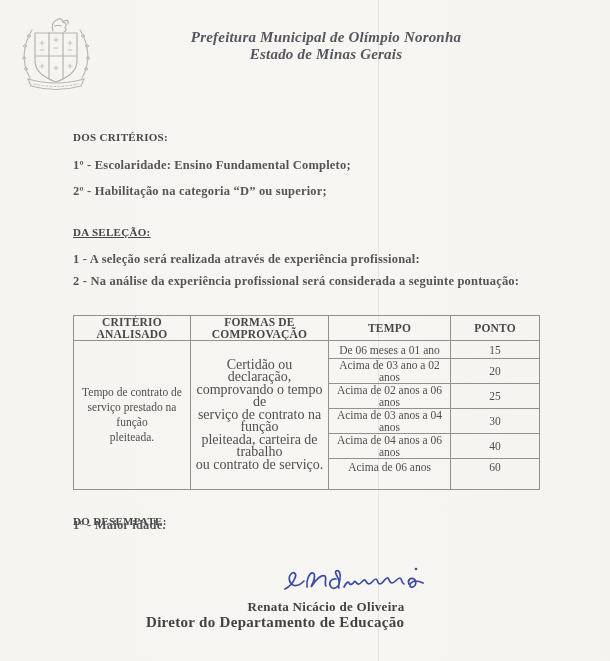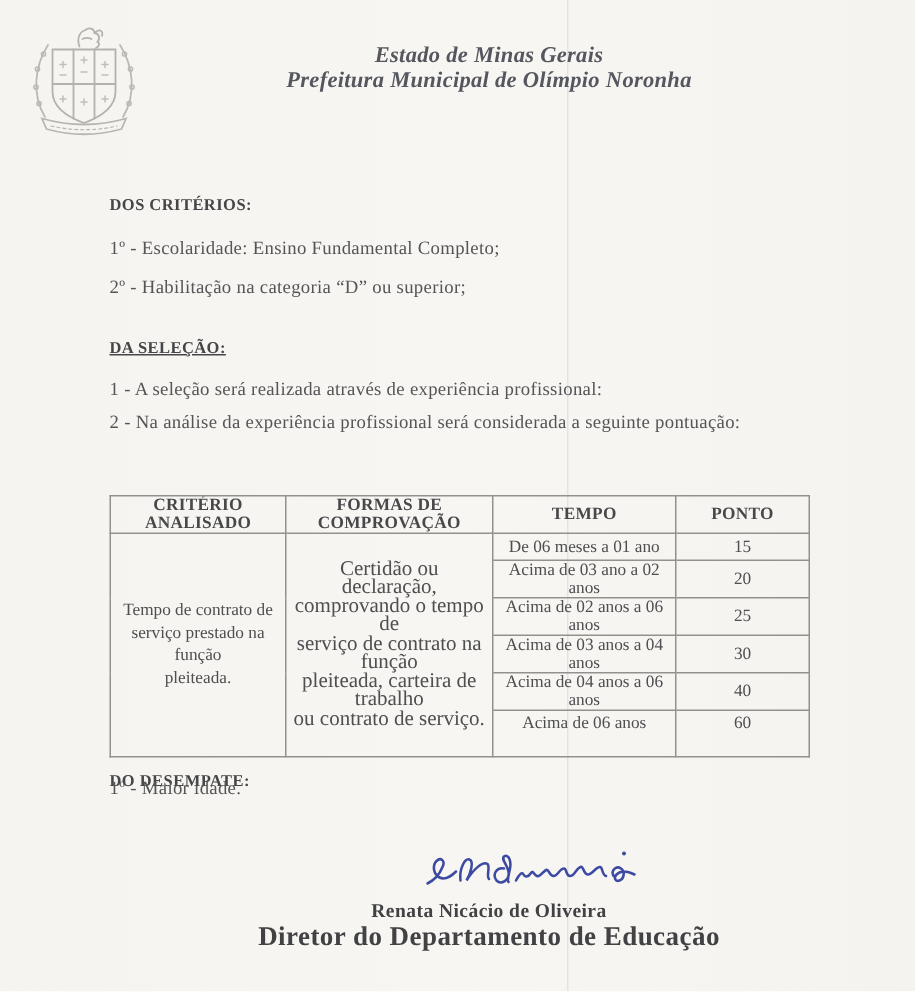--- a/index.html
+++ b/index.html
@@ -25,32 +25,32 @@
   }
   
   .heading{
     position:absolute;left:73px;
     font-weight:bold;font-size:11px;color:#464649;letter-spacing:0.3px;
   }
   .item{
     position:absolute;left:73px;
     font-size:12.5px;color:#55555 7;letter-spacing:0.2px;white-space:nowrap;
   }
-  .item{color:#555557;}
+  .item{color:#555557;font-weight:bold;}
   #h-criterios{top:131px;}
   #crit-1{top:158px;}
   #crit-2{top:184px;}
   #h-selecao{top:226px;text-decoration:underline;}
   #sel-1{top:252px;}
   #sel-2{top:274px;}
   #h-desempate{top:491px;margin-top:24px;}
   #des-1{top:518px;}
   
   .crit-table{
-    position:absolute;left:73px;top:330px;
+    position:absolute;left:73px;top:315px;
     border-collapse:collapse;table-layout:fixed;
     font-size:11.5px;color:#4f4e50;padding-left:34px;
   }
   .crit-table td,.crit-table th{
     border:1px solid #92918e;
     padding:0 3px;
     text-align:center;
     overflow:hidden;
   }
   .crit-table th{
@@ -65,21 +65,21 @@
   
   .sig-svg{position:absolute;left:281px;top:565px;width:156px;height:34px;}
   .sig-name{
     position:absolute;left:176px;top:599px;width:300px;
     text-align:center;font-weight:bold;font-size:13px;color:#424245;
     letter-spacing:0.3px;
     font-family:Liberation Serif, serif;
   }
   .sig-title{
     position:absolute;left:146px;top:614px;width:360px;
-    text-align:center;font-weight:bold;font-size:18px;color:#424245;
+    text-align:left;font-weight:bold;font-size:15px;color:#424245;
     letter-spacing:0.3px;
   }
 </style>
 </head>
 <body>
 
 <div class="page">
   <div class="scan-line"></div>
 
   <svg class="coat" viewBox="0 0 72 78" fill="none" stroke="#b1afab" stroke-width="1.2" stroke-linecap="round">
@@ -121,22 +121,22 @@
       </g>
     </g>
 
     <g opacity="0.9">
       <path d="M8,63 Q36,71 64,63 L61,70 Q36,77 11,70 Z"></path>
       <path d="M14,68 Q36,73 58,68" stroke-width="0.8" stroke-dasharray="2,2"></path>
     </g>
   </svg>
 
   <div class="header-text">
+    <div>Prefeitura Municipal de Olímpio Noronha</div>
     <div>Estado de Minas Gerais</div>
-    <div>Prefeitura Municipal de Olímpio Noronha</div>
   </div>
 
   <div id="h-criterios" class="heading">DOS CRITÉRIOS:</div>
   <div id="crit-1" class="item">1º - Escolaridade: Ensino Fundamental Completo;</div>
   <div id="crit-2" class="item">2º - Habilitação na categoria “D” ou superior;</div>
 
   <div id="h-selecao" class="heading">DA SELEÇÃO:</div>
   <div id="sel-1" class="item">1 - A seleção será realizada através de experiência profissional:</div>
   <div id="sel-2" class="item">2 - Na análise da experiência profissional será considerada a seguinte pontuação:</div>
 

